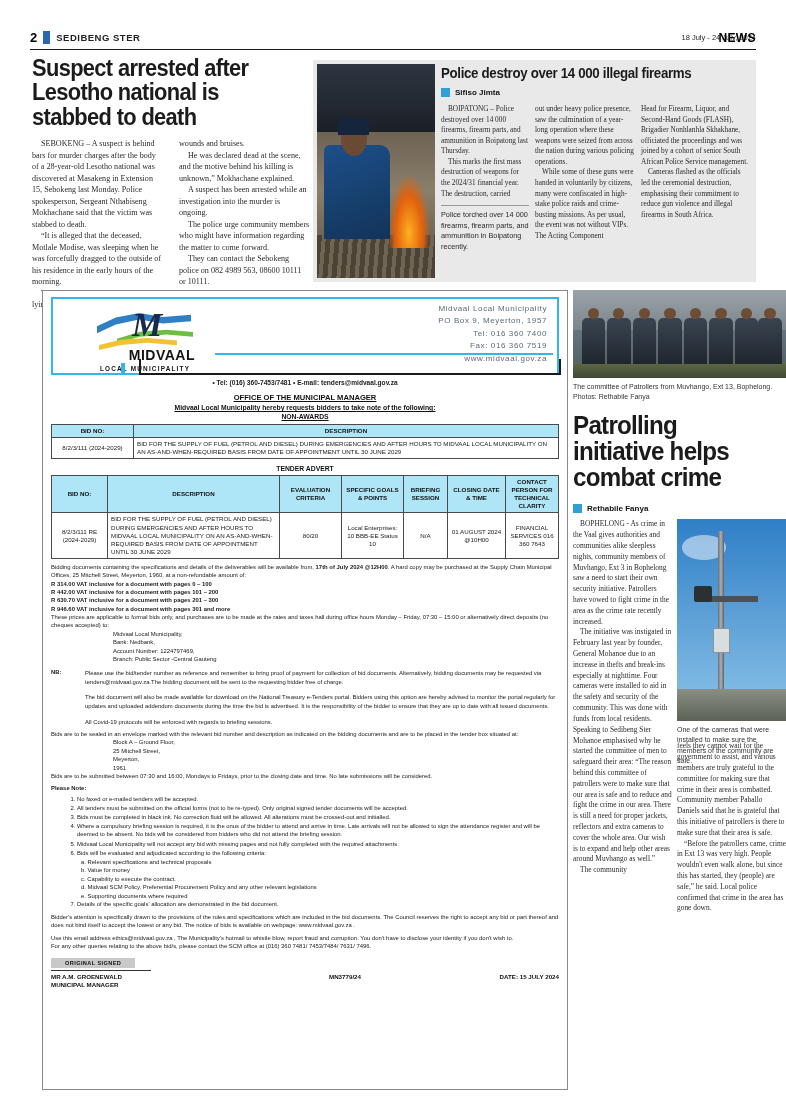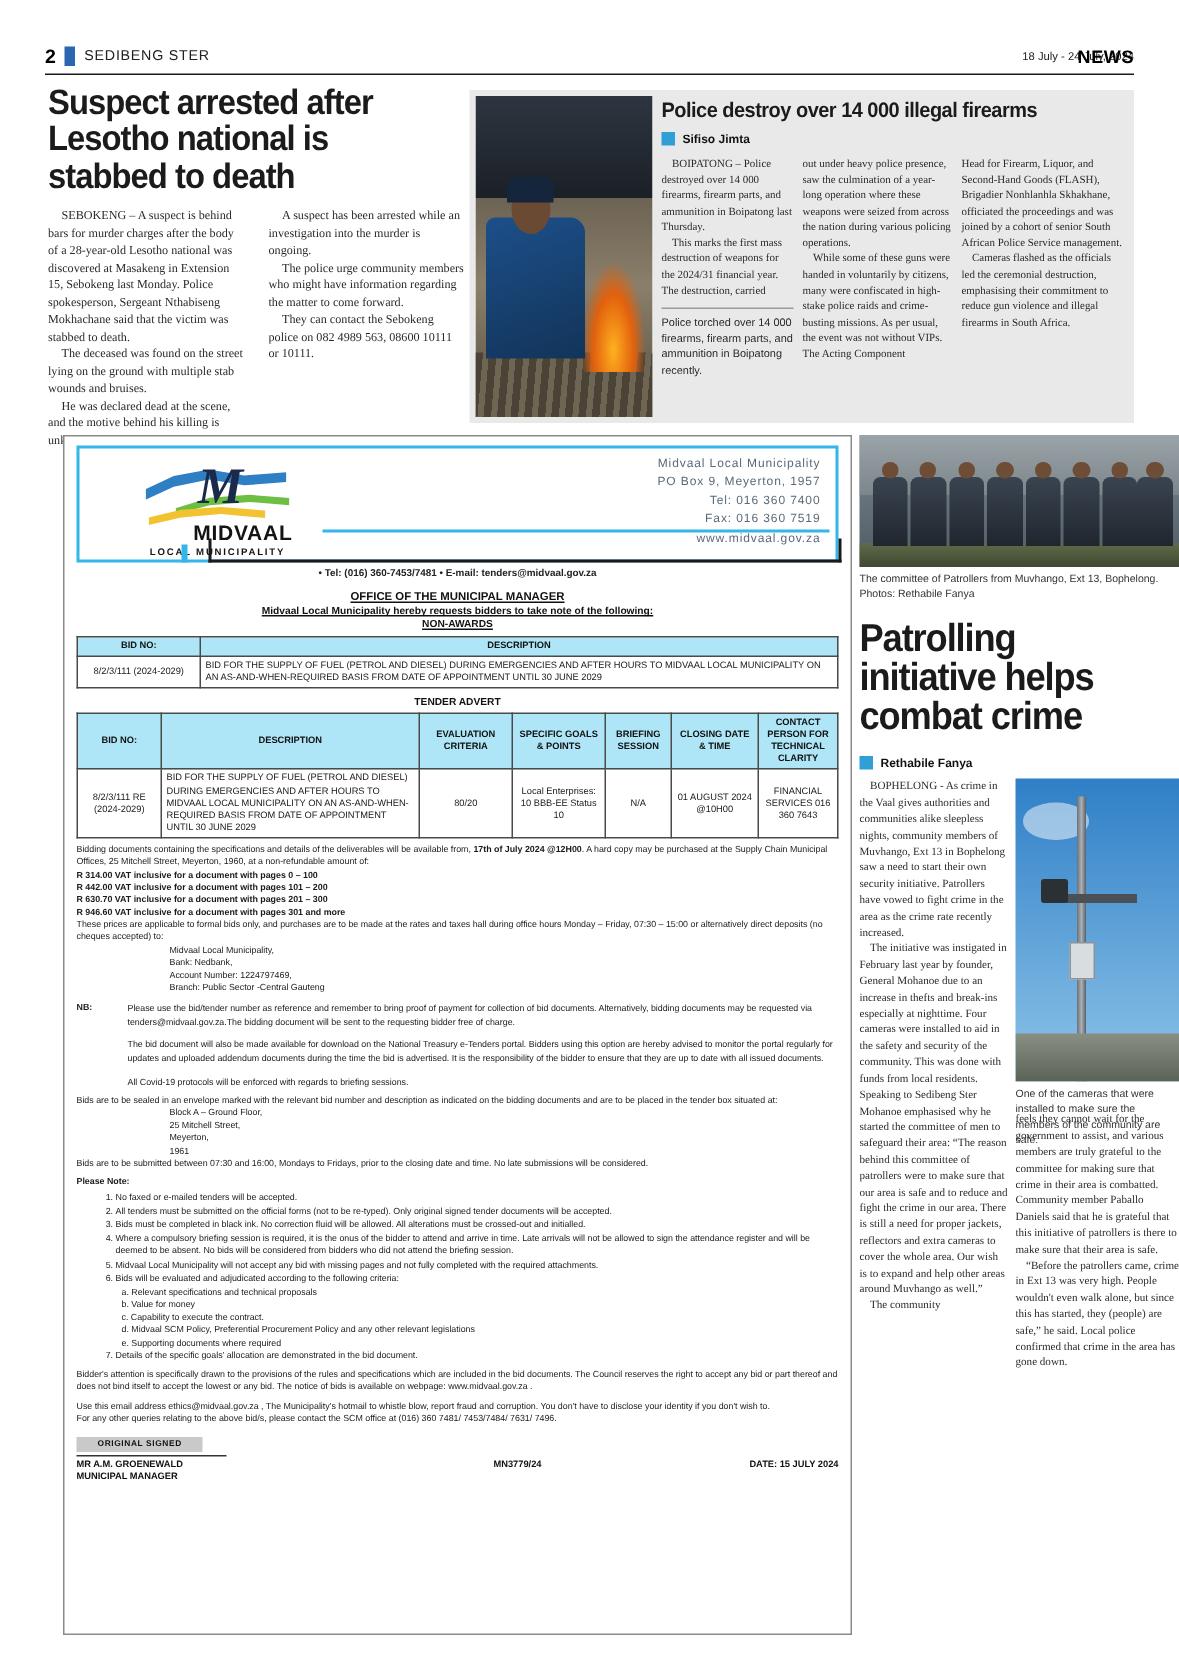--- a/index.html
+++ b/index.html
@@ -21,21 +21,21 @@
   .masthead-page-no {
     font-family: "Liberation Sans", sans-serif;
     font-weight: bold; font-size: 13px; color: #000;
     margin-right: 6px;
   }
   .masthead-bluebar {
     width: 7px; height: 13px; background: #2b66b0; margin-right: 6px;
   }
   .masthead-title {
     font-family: "Liberation Sans", sans-serif;
-    font-size: 9.5px; letter-spacing: .5px; color: #222;
+    font-size: 9.5px; letter-spacing: .5px; color: #222; font-weight: bold;
   }
   .masthead-section {
     position: absolute; left: 0; right: 0; text-align: right;
     font-family: "Liberation Sans", sans-serif;
     font-weight: bold; font-size: 12px; letter-spacing: .4px; color: #000;
   }
   .masthead-date {
     margin-left: auto;
     font-family: "Liberation Sans", sans-serif;
     font-size: 7.5px; color: #222;
@@ -302,20 +302,21 @@
     <span class="masthead-bluebar"></span>
     <span class="masthead-title">SEDIBENG STER</span>
     <span class="masthead-section">NEWS</span>
     <span class="masthead-date">18 July - 24 July, 2024</span>
   </div>
 
   <div class="story1">
     <h1>Suspect arrested after Lesotho national is stabbed to death</h1>
     <div class="story1-cols">
       <p>SEBOKENG – A suspect is behind bars for murder charges after the body of a 28-year-old Lesotho national was discovered at Masakeng in Extension 15, Sebokeng last Monday. Police spokesperson, Sergeant Nthabiseng Mokhachane said that the victim was stabbed to death.</p>
+      <p>“It is alleged that the deceased, Motlale Modise, was sleeping when he was forcefully dragged to the outside of his residence in the early hours of the morning.</p>
       <p>The deceased was found on the street lying on the ground with multiple stab wounds and bruises.</p>
       <p>He was declared dead at the scene, and the motive behind his killing is unknown,” Mokhachane explained.</p>
       <p>A suspect has been arrested while an investigation into the murder is ongoing.</p>
       <p>The police urge community members who might have information regarding the matter to come forward.</p>
       <p>They can contact the Sebokeng police on 082 4989 563, 08600 10111 or 10111.</p>
     </div>
   </div>
 
   <div class="story2">
     <div class="story2-photo">
@@ -505,21 +506,21 @@
       <div class="person" style="left:87%"></div>
     </div>
     <div class="rc-caption">The committee of Patrollers from Muvhango, Ext 13, Bophelong. Photos: Rethabile Fanya</div>
     <div class="rc-headline">Patrolling initiative helps combat crime</div>
     <div class="byline rc-byline">
       <span class="byline-mark"></span>
       <span class="byline-name">Rethabile Fanya</span>
     </div>
     <div class="rc-cols" style="height:560px">
       <div class="rc-c1">
-        <p>BOPHELONG - As crime in the Vaal gives authorities and communities alike sleepless nights, community members of Muvhango, Ext 13 in Bophelong saw a need to start their own security initiative. Patrollers have vowed to fight crime in the area as the crime rate recently increased.</p>
+        <p>BOPHELONG - As crime in the Vaal gives authorities and communities alike sleepless nights, community members of Muvhango, Ext 3 in Bophelong saw a need to start their own security initiative. Patrollers have vowed to fight crime in the area as the crime rate recently increased.</p>
         <p>The initiative was instigated in February last year by founder, General Mohanoe due to an increase in thefts and break-ins especially at nighttime. Four cameras were installed to aid in the safety and security of the community. This was done with funds from local residents. Speaking to Sedibeng Ster Mohanoe emphasised why he started the committee of men to safeguard their area: “The reason behind this committee of patrollers were to make sure that our area is safe and to reduce and fight the crime in our area. There is still a need for proper jackets, reflectors and extra cameras to cover the whole area. Our wish is to expand and help other areas around Muvhango as well.”</p>
         <p>The community</p>
       </div>
       <div class="rc-photo2">
         <div class="cloud"></div>
         <div class="pole"></div>
         <div class="arm"></div>
         <div class="cam"></div>
         <div class="box"></div>
         <div class="roof"></div>

